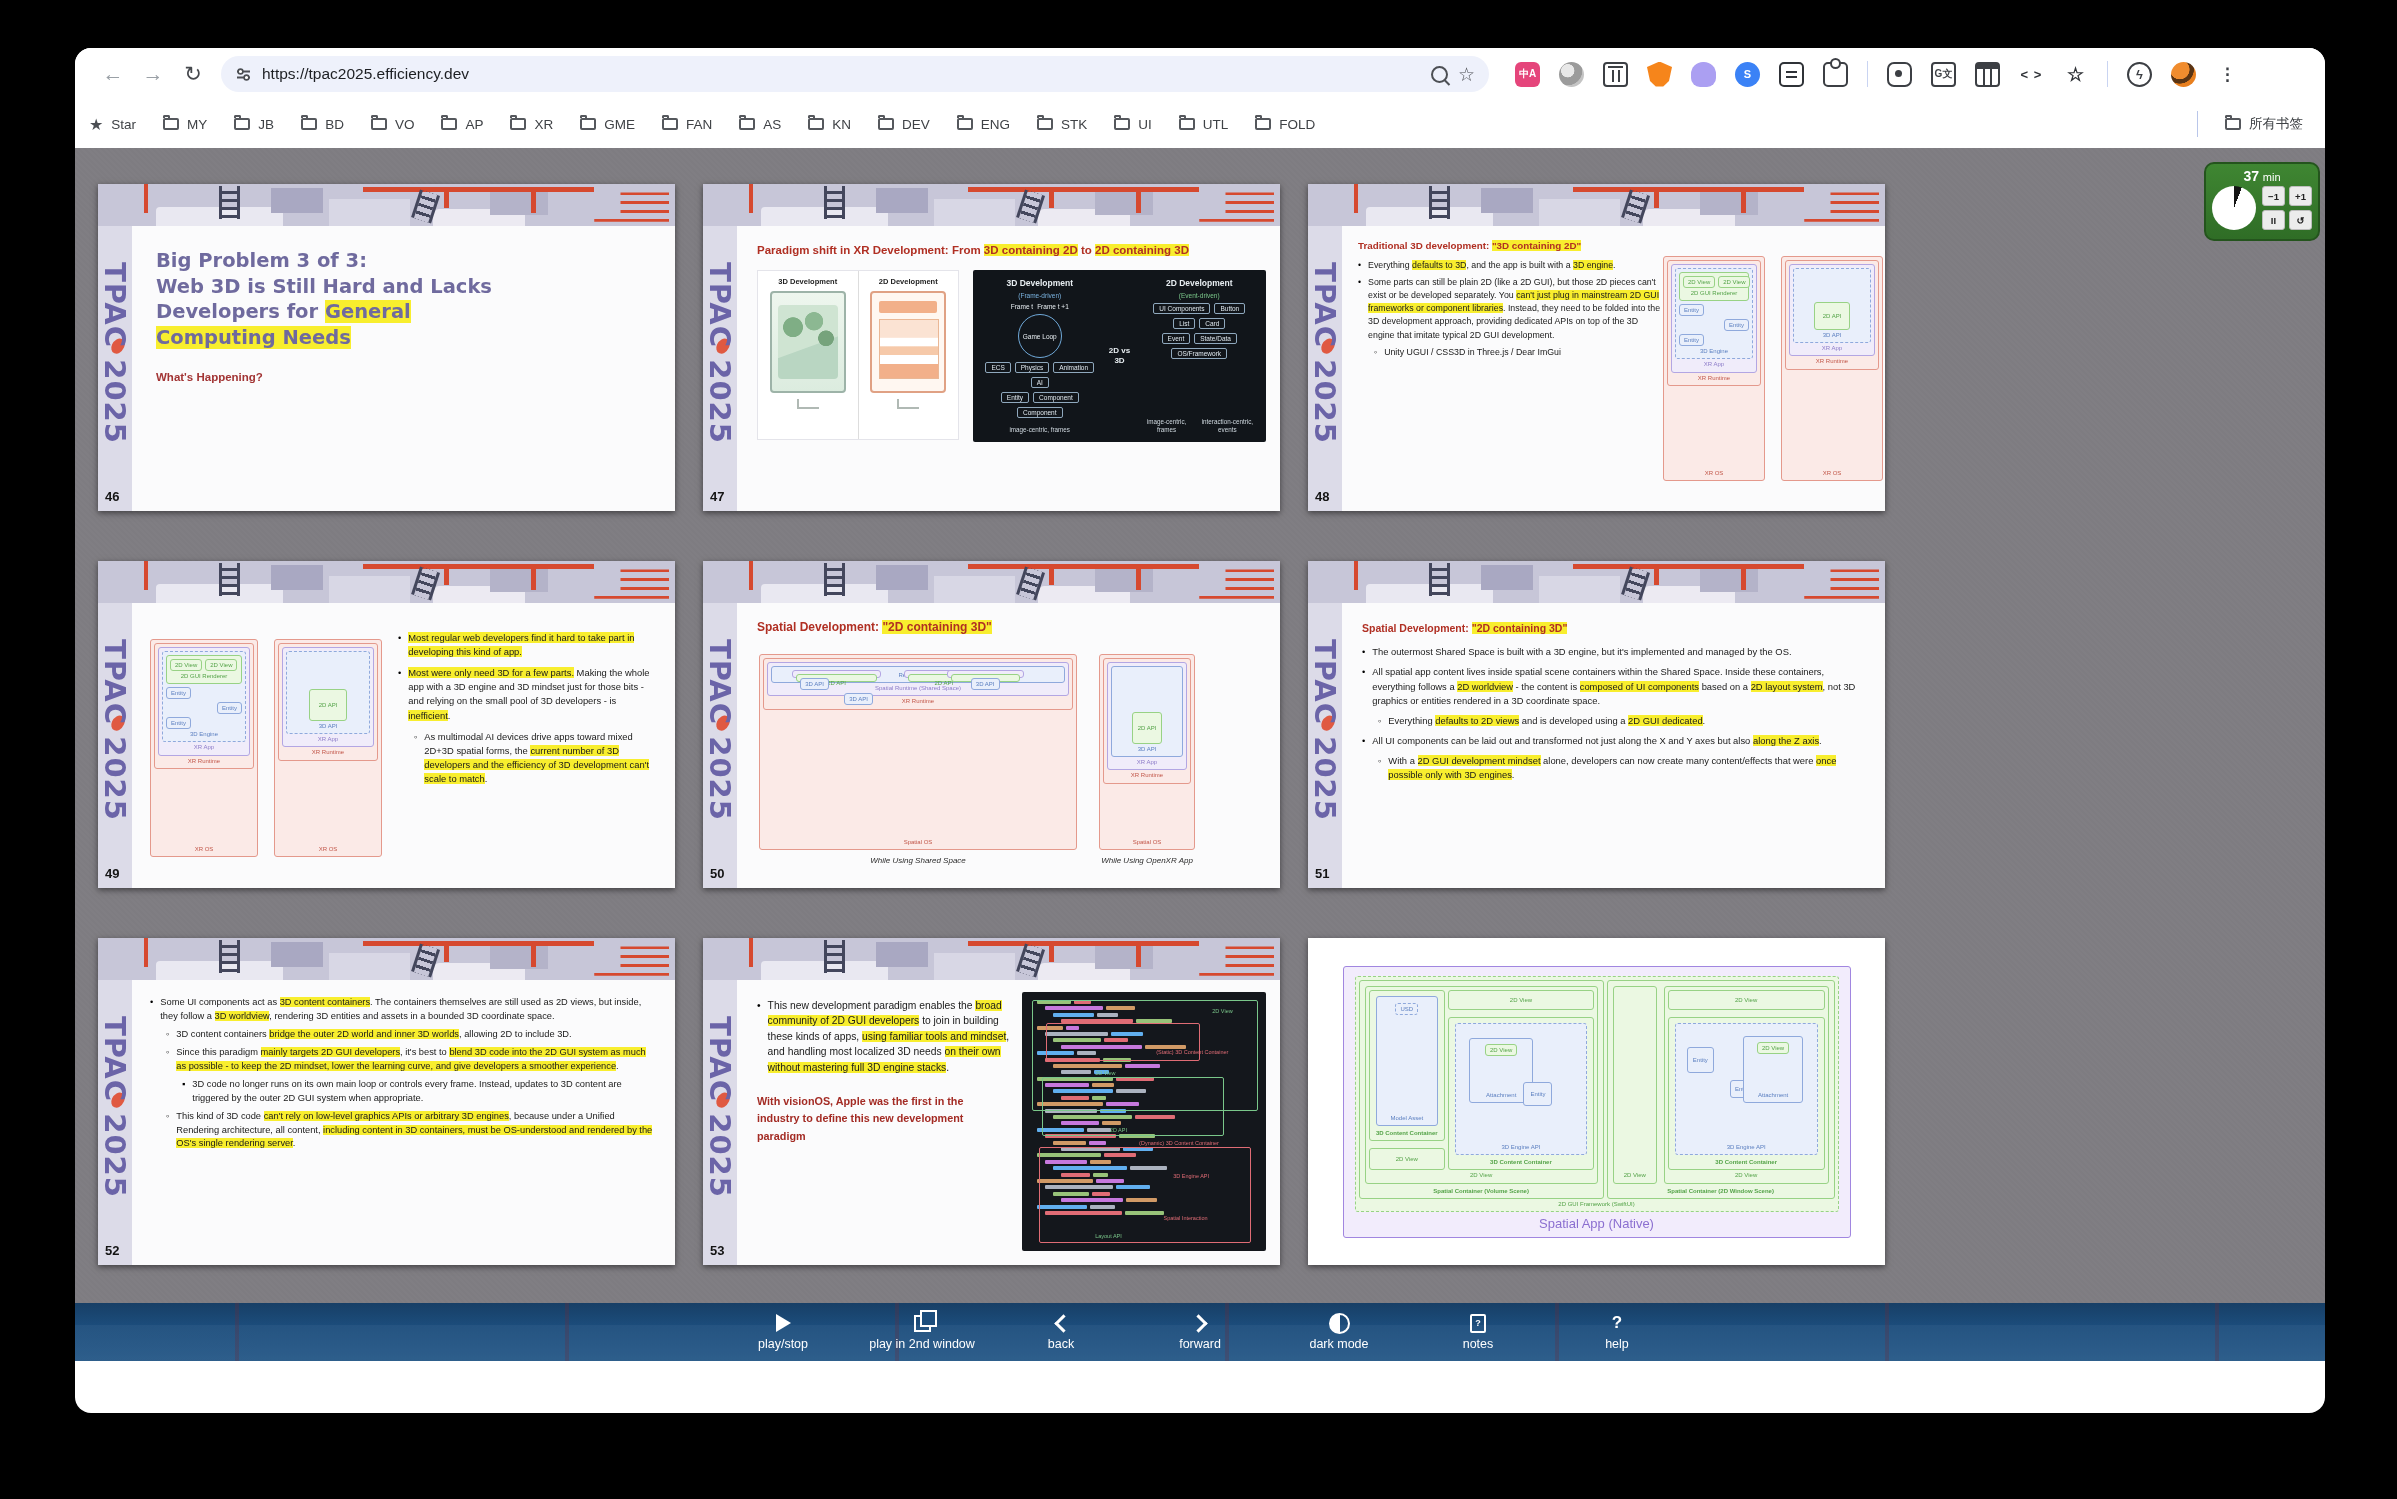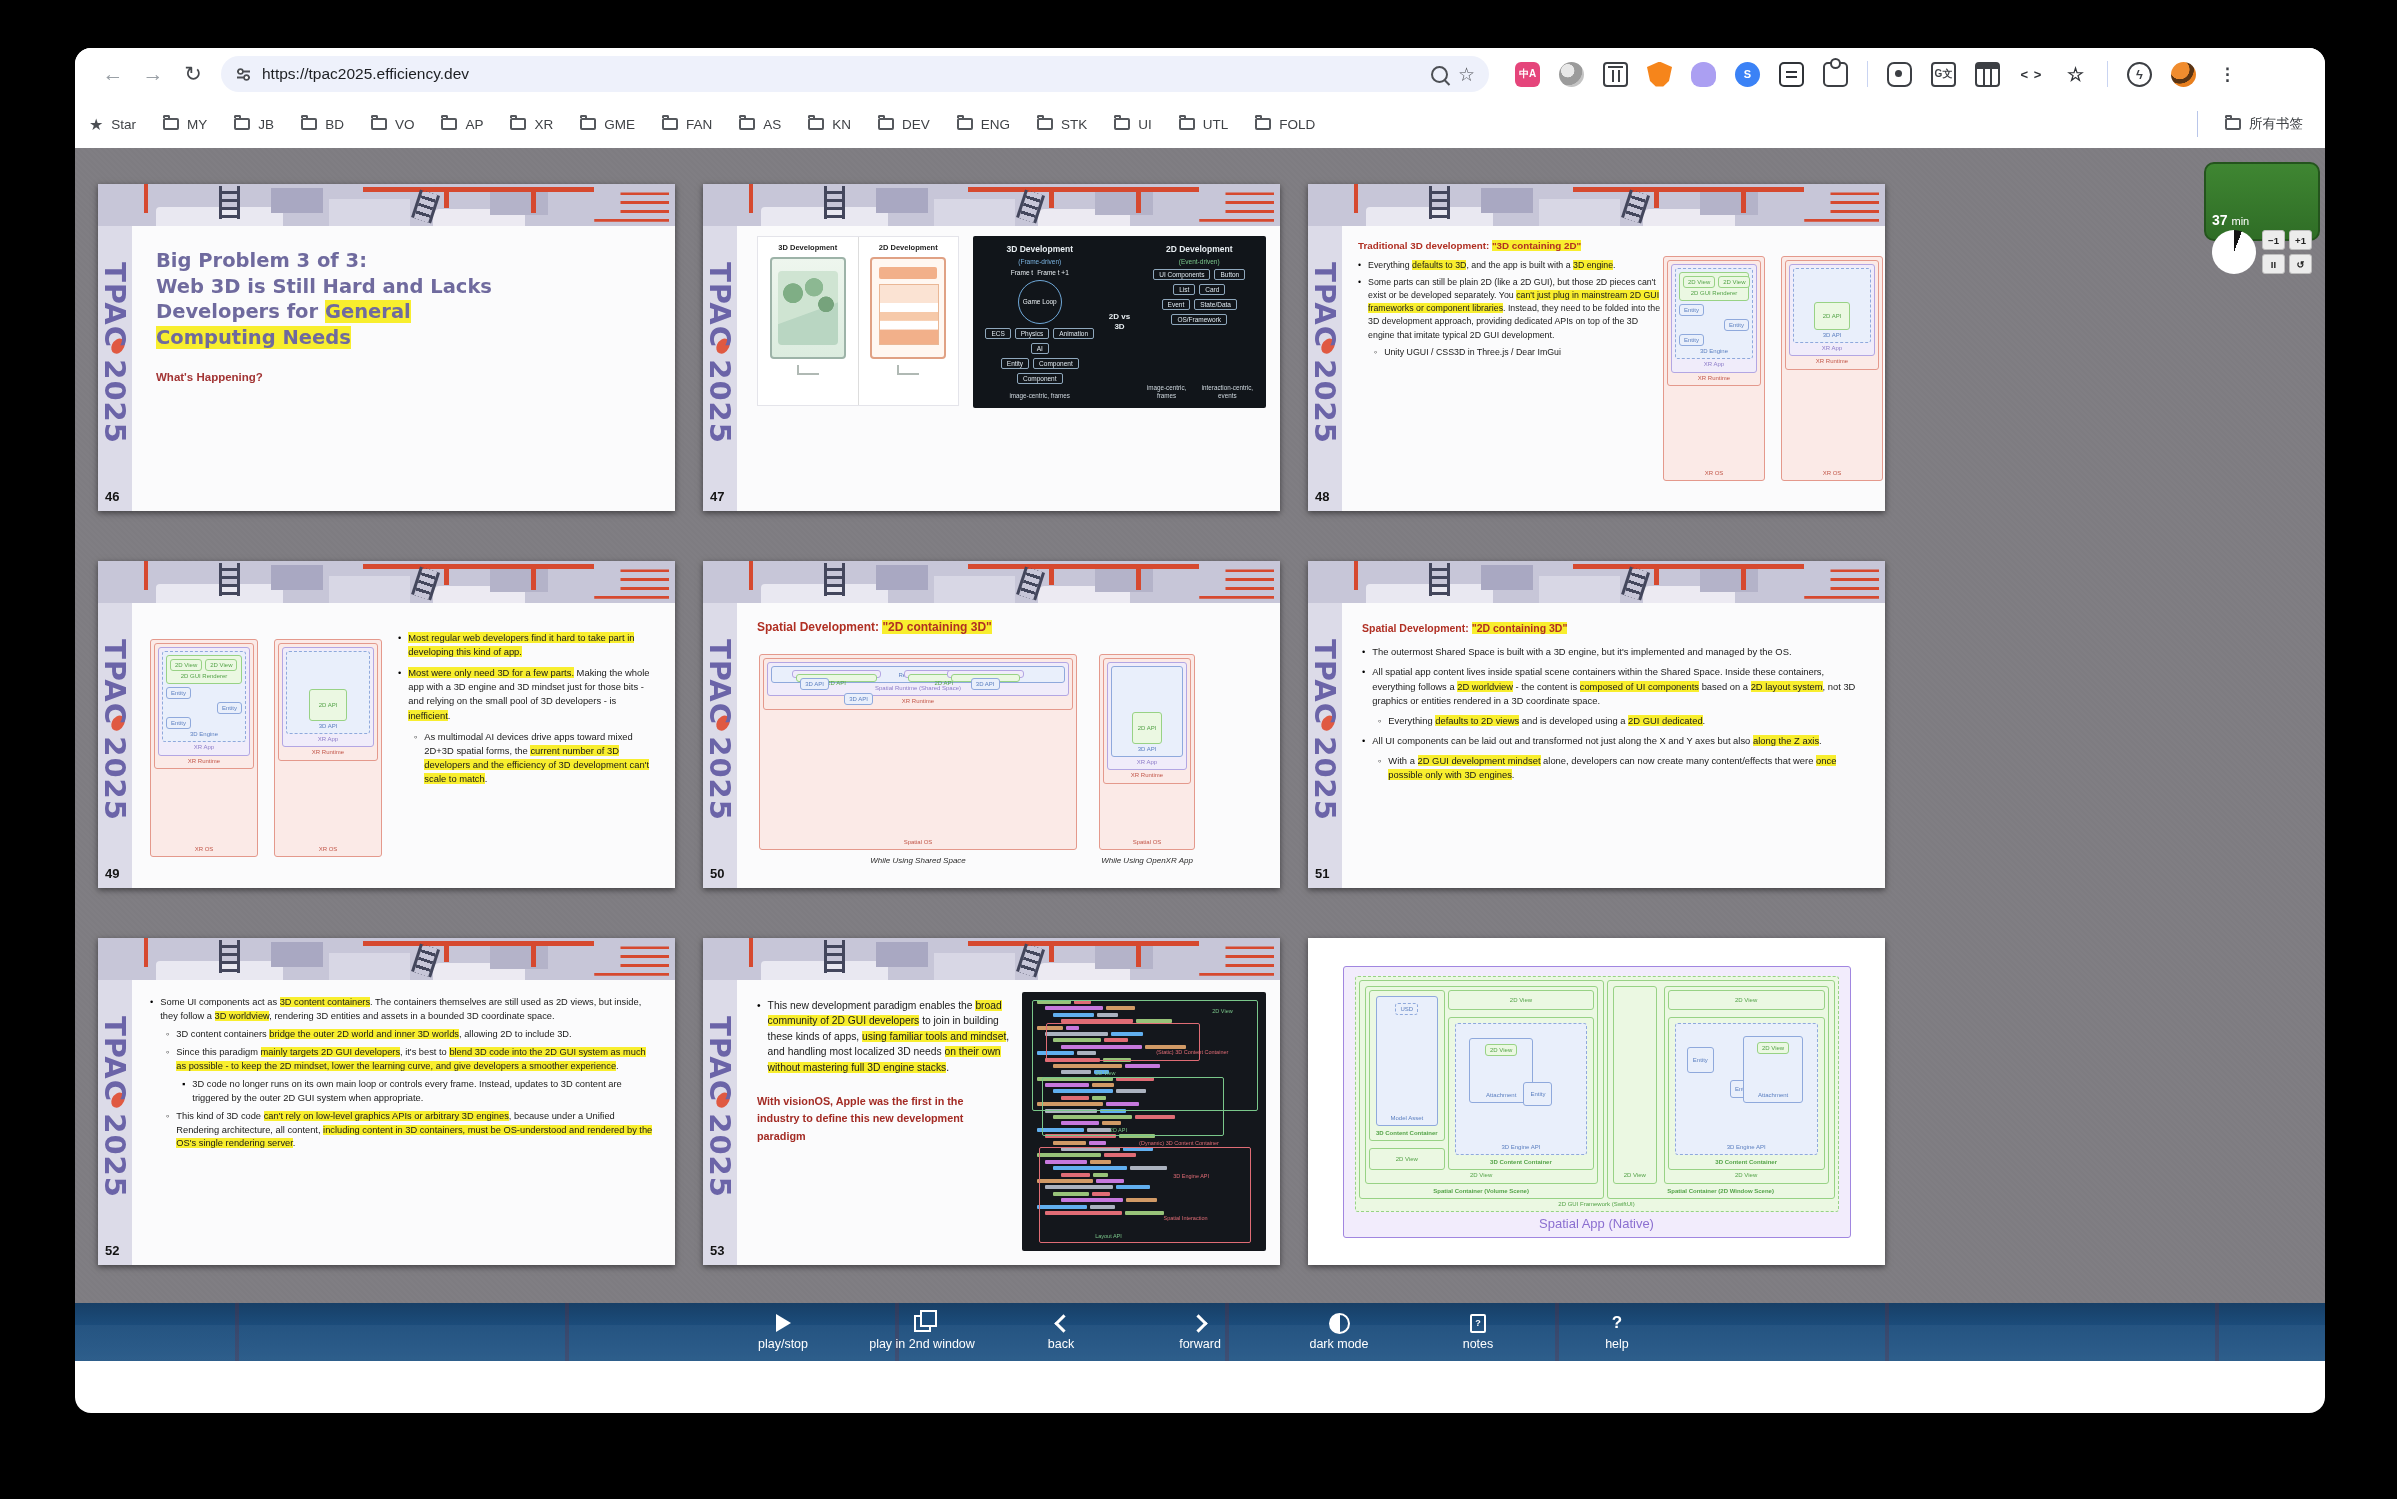--- a/index.html
+++ b/index.html
@@ -198,21 +198,21 @@
   .i-back{transform:rotate(45deg);margin-left:4px;}
   .i-fwd{transform:rotate(-135deg);margin-right:4px;}
   .i-half{width:17px;height:17px;border-radius:50%;border:2px solid #fff;
     background:linear-gradient(90deg,#fff 0 50%,transparent 50%);}
   .i-notes{width:12px;height:15px;border:2px solid #fff;border-radius:2px;font-size:9px;display:flex;
     align-items:center;justify-content:center;font-weight:bold;}
   .i-help{font-size:17px;font-weight:bold;}
   
   .timer{position:absolute;right:5px;top:14px;width:116px;height:79px;background:linear-gradient(180deg,#3f8632,#2f6d26);
     border:2px solid #24541d;border-radius:10px;box-sizing:border-box;padding:4px 6px;color:#fff;}
-  .tim-top{text-align:left;font-weight:bold;font-size:14px;margin-top:44px;}
+  .tim-top{text-align:center;font-weight:bold;font-size:14px;}
   .tim-top .unit{font-weight:normal;font-size:11px;}
   .tim-row{display:flex;gap:6px;margin-top:2px;}
   .pie{width:44px;height:44px;border-radius:50%;flex:none;
     background:conic-gradient(#141414 3deg 21deg,#fff 21deg 363deg);}
   .tbtns{flex:1;display:grid;grid-template-columns:1fr 1fr;gap:4px;}
   .tbtn{background:#ececec;border:1px solid #bdbdbd;border-radius:3px;color:#222;font-size:9.5px;font-weight:bold;
     display:flex;align-items:center;justify-content:center;}
 </style>
 </head>
 <body>
@@ -380,20 +380,23 @@
             <div class="bn ladder l1"></div>
             <div class="bn ladder l2"></div>
             <div class="bn stairs"></div>
           </div>
           <div class="strip">
             <div class="splat"></div>
             <div class="vtext">TPAC 2025</div>
             <div class="slidenum">47</div>
           </div>
           <div class="sbody">
+            <div class="t47">
+              <div class="rtitle"><span>Paradigm shift in XR Development: From </span><span class="hl">3D containing 2D</span><span> to </span><span class="hl">2D containing 3D</span></div>
+            </div>
             <div class="t47row">
               <div class="imgpanel">
                 <div class="imgcol">
                   <div class="imgcap">3D Development</div>
                   <div class="monitor mon3d"></div>
                   <div class="stand"></div>
                 </div>
                 <div class="imgcol">
                   <div class="imgcap">2D Development</div>
                   <div class="monitor or mon2d"></div>

